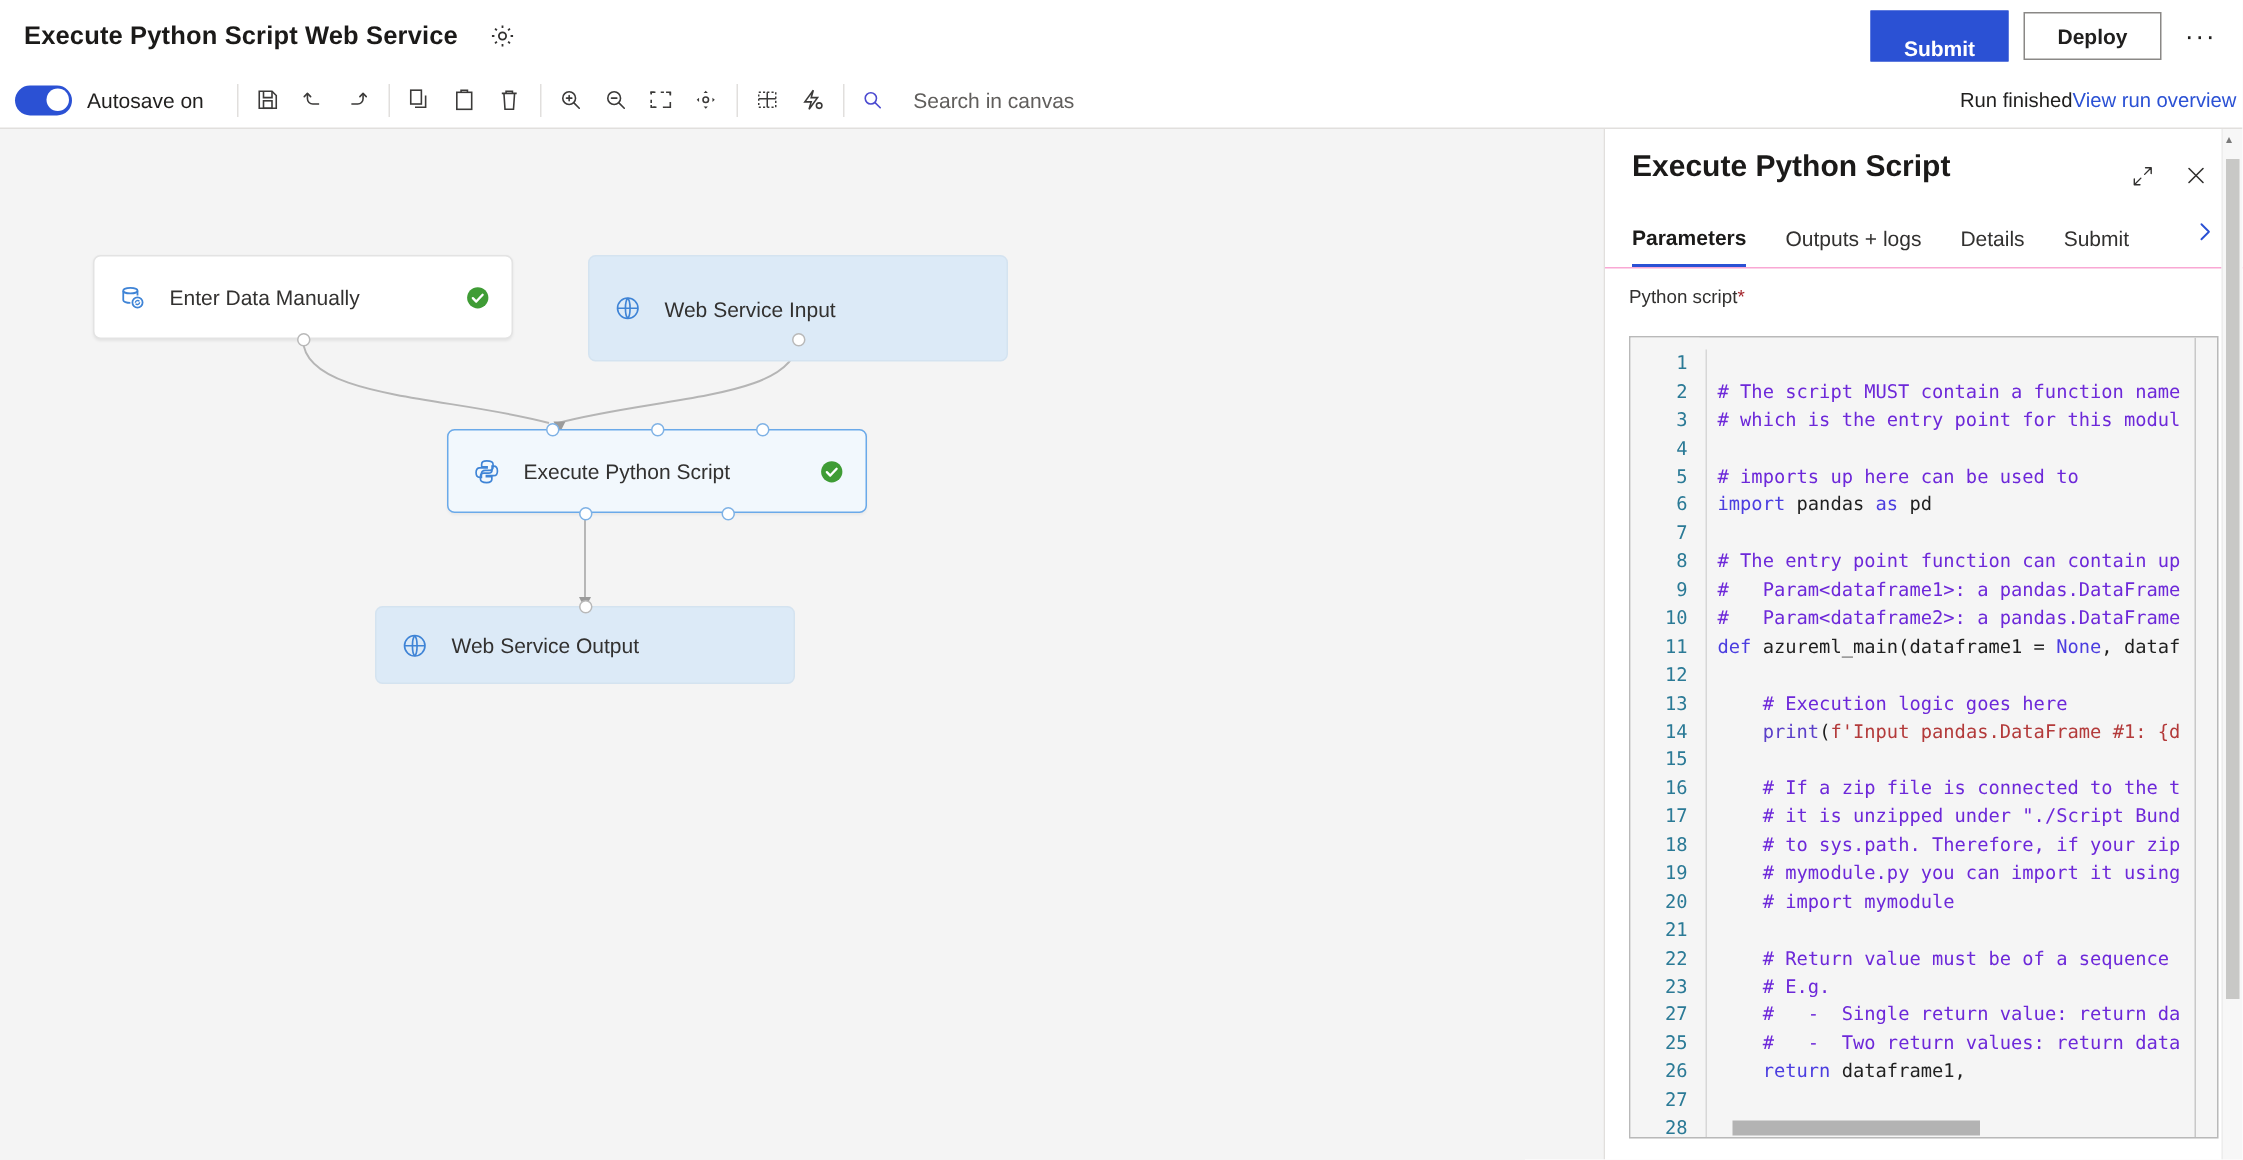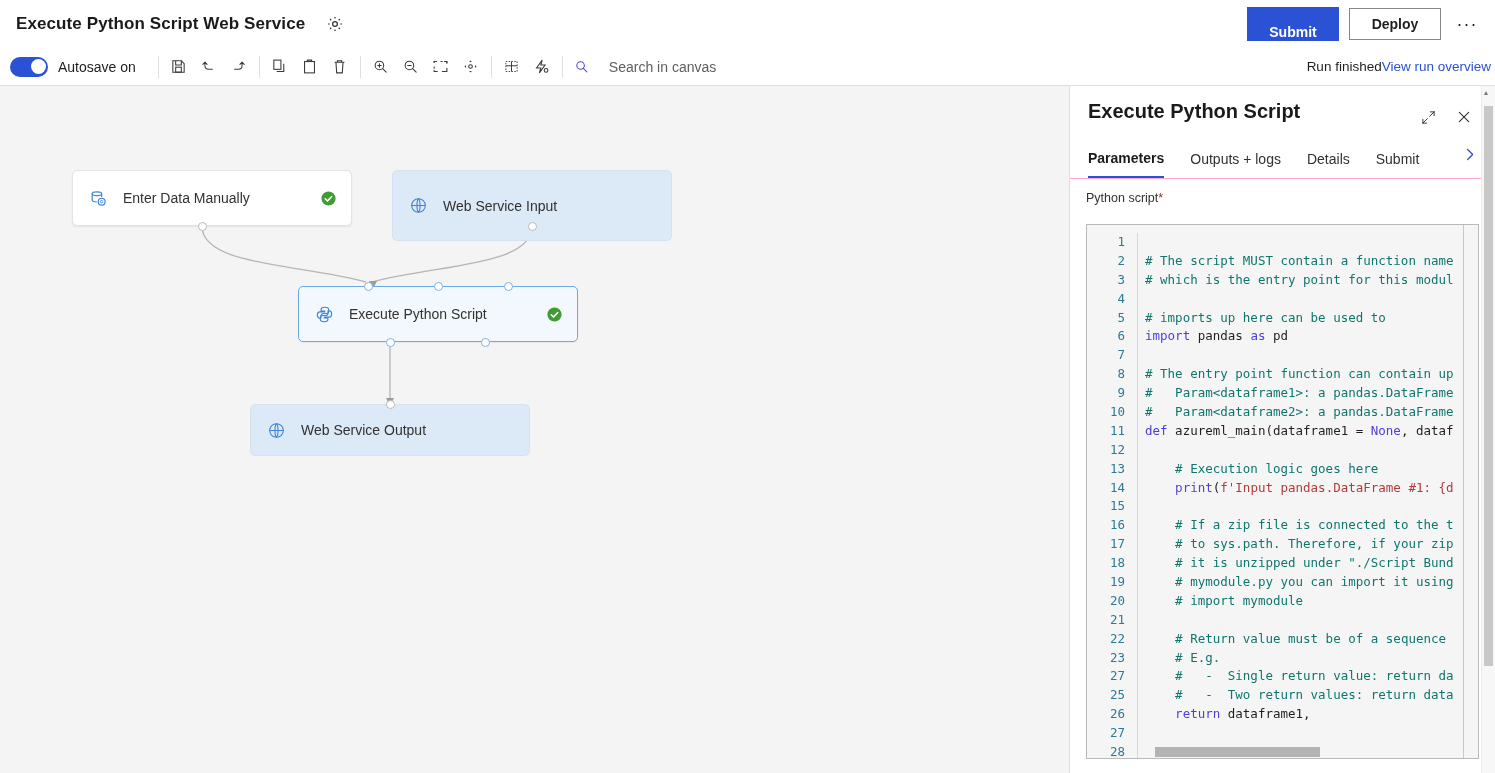--- a/index.html
+++ b/index.html
@@ -228,21 +228,21 @@
     flex: 1 1 auto;
     padding: 8px 0 0 12px;
     overflow: hidden;
     position: relative;
     color: #1f1f1f;
   }
   .code .indent-guide {
     position: absolute; left: 4px; top: 8px; width: 1px; height: 100%;
     background: #d7d7d7;
   }
-  .tok-c { color: #0f766e; }
+  .tok-c { color: #6d28d9; }
   .tok-k { color: #4b3de0; }
   .tok-s { color: #b33a3a; }
   .tok-f { color: #5b3fc9; }
 
   .editor-vrule {
     position: absolute; top: 0; bottom: 0; right: 14px; width: 1px;
     background: #c8c8c8;
   }
   .editor-hscroll-track {
     position: absolute; left: 0; right: 0; bottom: 0; height: 12px;
@@ -405,21 +405,21 @@
     <svg width="1069" height="687" style="position:absolute;top:0;left:0;pointer-events:none">
       <g fill="none" stroke="#b5b5b5" stroke-width="1.3">
         <path d="M202,140 C202,180 300,178 366,196"></path>
         <path d="M532,140 C532,180 440,178 372,196"></path>
         <path d="M390,256 L390,314"></path>
       </g>
       <polygon points="369,195 377,195 373,203" fill="#9b9b9b"></polygon>
       <polygon points="386,312 394,312 390,320" fill="#9b9b9b"></polygon>
     </svg>
 
-    <div class="node node-plain" style="left:72px; top:84px; width:280px; height:56px;">
+    <div class="node node-plain" style="left:62px; top:84px; width:280px; height:56px;">
       <div class="nicon">
         <svg width="19" height="19" viewBox="0 0 24 24" fill="none" stroke="#3f84d6" stroke-width="1.5">
           <ellipse cx="10" cy="6" rx="6" ry="2.4"></ellipse>
           <path d="M4 6v8c0 1.3 2.7 2.4 6 2.4"></path>
           <path d="M16 6v4"></path>
           <circle cx="16" cy="16" r="4.3"></circle>
           <path d="M14.2 16.2a1.9 1.9 0 0 1 3.4-1.1M17.8 15.8a1.9 1.9 0 0 1-3.4 1.1" stroke-width="1.2"></path>
         </svg>
       </div>
       <div class="nlabel">Enter Data Manually</div>
@@ -554,22 +554,22 @@
               <div>&nbsp;</div>
               <div><span class="tok-c"># The entry point function can contain up</span></div>
               <div><span class="tok-c">#   Param&lt;dataframe1&gt;: a pandas.DataFrame</span></div>
               <div><span class="tok-c">#   Param&lt;dataframe2&gt;: a pandas.DataFrame</span></div>
               <div><span class="tok-k">def</span> azureml_main(dataframe1 = <span class="tok-k">None</span>, dataf</div>
               <div>&nbsp;</div>
               <div>    <span class="tok-c"># Execution logic goes here</span></div>
               <div>    <span class="tok-f">print</span>(<span class="tok-s">f'Input pandas.DataFrame #1: {d</span></div>
               <div>&nbsp;</div>
               <div>    <span class="tok-c"># If a zip file is connected to the t</span></div>
+              <div>    <span class="tok-c"># it is unzipped under "./Script Bund</span></div>
               <div>    <span class="tok-c"># to sys.path. Therefore, if your zip</span></div>
-              <div>    <span class="tok-c"># it is unzipped under "./Script Bund</span></div>
               <div>    <span class="tok-c"># mymodule.py you can import it using</span></div>
               <div>    <span class="tok-c"># import mymodule</span></div>
               <div>&nbsp;</div>
               <div>    <span class="tok-c"># Return value must be of a sequence</span></div>
               <div>    <span class="tok-c"># E.g.</span></div>
               <div>    <span class="tok-c">#   -  Single return value: return da</span></div>
               <div>    <span class="tok-c">#   -  Two return values: return data</span></div>
               <div>    <span class="tok-k">return</span> dataframe1,</div>
               <div>&nbsp;</div>
               <div>&nbsp;</div>

